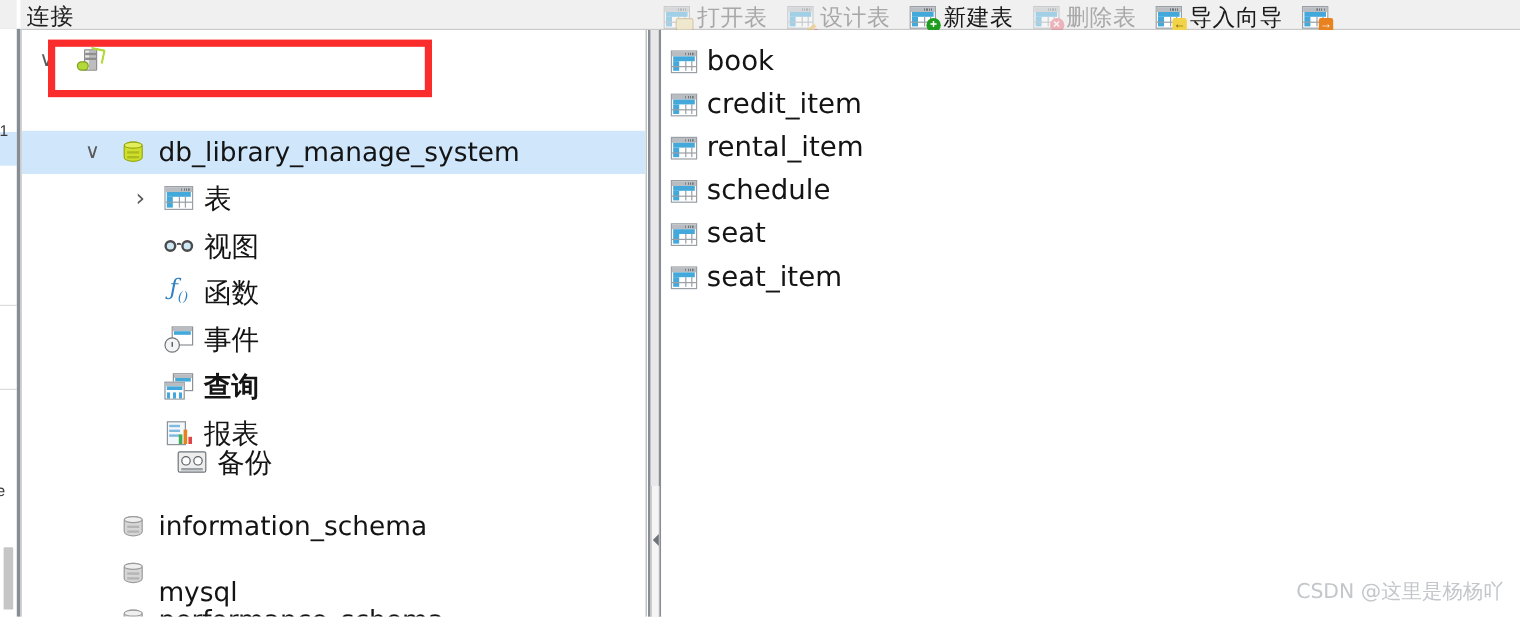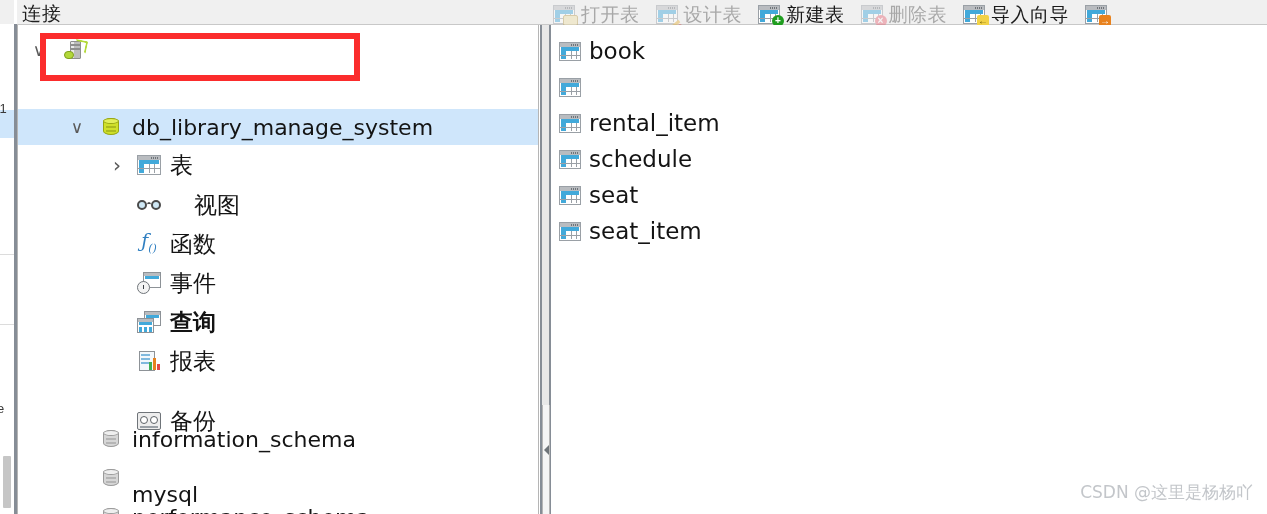--- a/index.html
+++ b/index.html
@@ -305,21 +305,21 @@
             <span class="lcol"></span>
           <span class="gl1"></span>
             <span class="gl2"></span>
             <span class="gl3"></span>
             <span class="dots"></span>
         </span>
       </span>
       <span class="tree-label cjk" style="margin-left:152px;">表</span>
     </div>
 
-    <div class="tree-row" style="top:162px;padding-left:24px;">
+    <div class="tree-row" style="top:162px;">
       <span class="tree-ico" style="left:118px;">
         <span class="ico-glasses">
             <span class="lens l"></span>
             <span class="bridge"></span>
             <span class="lens r"></span>
           </span>
       </span>
       <span class="tree-label cjk" style="margin-left:152px;">视图</span>
     </div>
 
@@ -368,21 +368,21 @@
             <span class="ln" style="top:8px;"></span>
             <span class="ln" style="top:12px;"></span>
           <span class="b g"></span>
             <span class="b o"></span>
             <span class="b r"></span>
         </span>
       </span>
       <span class="tree-label cjk" style="margin-left:152px;">报表</span>
     </div>
 
-    <div class="tree-row" style="top:378px;">
+    <div class="tree-row" style="top:342px;margin-left:11px;">
       <span class="tree-ico" style="left:118px;">
         <span class="ico-backup">
             <span class="case"></span>
             <span class="reel l"></span>
             <span class="reel r"></span>
             <span class="bar"></span>
           </span>
       </span>
       <span class="tree-label cjk" style="margin-left:152px;">备份</span>
     </div>
@@ -447,20 +447,21 @@
     <div class="list-row" style="top:44px;">
       <span class="ico ico-table">
         <span class="hdr"></span>
           <span class="cband"></span>
           <span class="lcol"></span>
         <span class="gl1"></span>
           <span class="gl2"></span>
           <span class="gl3"></span>
           <span class="dots"></span>
       </span>
+      <span class="list-label">credit_item</span>
     </div>
 
     <div class="list-row" style="top:80px;">
       <span class="ico ico-table">
         <span class="hdr"></span>
           <span class="cband"></span>
           <span class="lcol"></span>
         <span class="gl1"></span>
           <span class="gl2"></span>
           <span class="gl3"></span>

